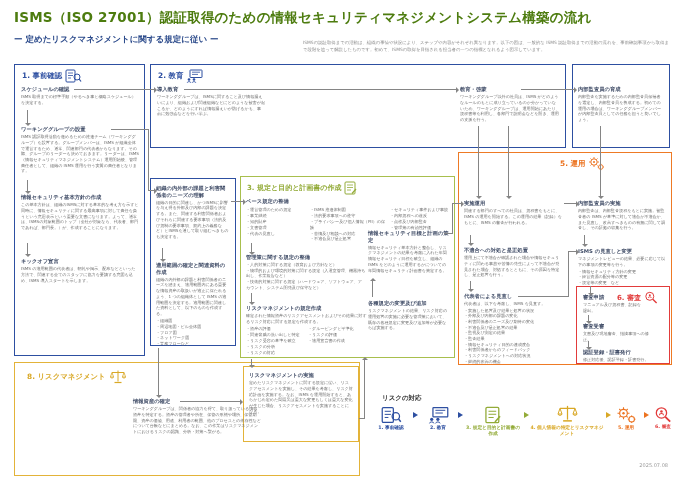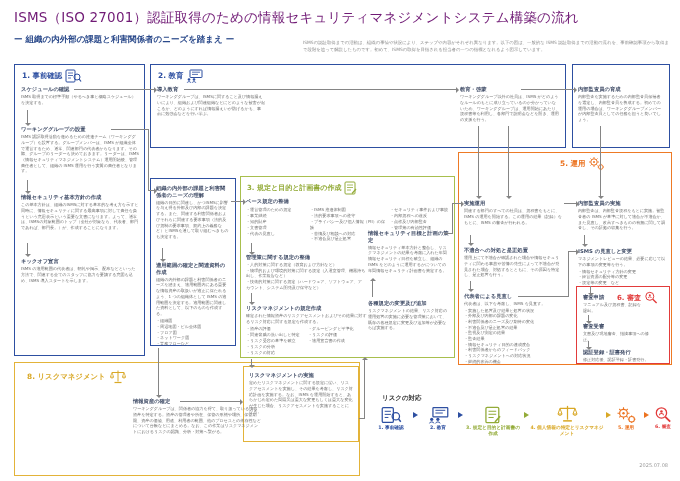--- a/index.html
+++ b/index.html
@@ -1,20 +1,20 @@
 <!DOCTYPE html>
 <html><head>
 <meta charset="utf-8">
 <style>
   *{margin:0;padding:0;box-sizing:border-box}
   html,body{background:#fff}
   body{font-family:"DejaVu Sans","Liberation Sans",sans-serif}
   .canvas{position:relative;width:680px;height:481px;background:#fff;overflow:hidden}
   .abs{position:absolute}
-  .title{font-size:13.5px;font-weight:normal;color:#701a75;letter-spacing:.2px}
+  .title{font-size:13.5px;font-weight:bold;color:#4d7c0f;letter-spacing:.2px}
   .subtitle{font-size:8.5px;font-weight:bold;color:#2b4a8b}
   .note{font-size:4.4px;color:#8a8a8a;line-height:1.7}
   .gbox{position:absolute;border:1.5px solid;background:transparent}
   .whitebg{background:#fff}
   .glabel{position:absolute;display:flex;align-items:center;gap:3px;font-weight:bold;white-space:nowrap}
   .blk{position:absolute}
   .h{font-size:5.3px;font-weight:bold;color:#44506a;line-height:1.25}
   .bd{font-size:4.1px;color:#6d6d6d;line-height:1.4;margin-top:1.5px}
   .ls{font-size:4.1px;color:#6d6d6d;line-height:1.44;white-space:pre-line;margin-top:1px}
   .c-blue{color:#2d4fa1}.c-green{color:#93ab38}.c-gold{color:#d9a826}.c-orange{color:#ec7320}.c-red{color:#e23b3b}
@@ -31,21 +31,21 @@
   .sarrow{position:absolute;width:0;height:0;border:3.2px solid transparent;border-right:none}
   .date{font-size:5px;color:#9a9a9a;text-align:right}
   svg{display:block}
 </style>
 </head>
 <body>
 
 <div class="canvas">
 
   <div class="abs title" style="left:14px;top:9px">ISMS（ISO 27001）認証取得のための情報セキュリティマネジメントシステム構築の流れ</div>
-  <div class="abs subtitle" style="left:14px;top:34px">ー 組織の内外部の課題と利害関係者のニーズを踏まえ ー</div>
+  <div class="abs subtitle" style="left:14px;top:34px">ー 定めたリスクマネジメントに関する規定に従い ー</div>
   <div class="abs note" style="left:303px;top:39px;width:366px">ISMSの認証取得までの活動は、組織の事情や状況により、ステップや内容がそれぞれ異なります。以下の図は、一般的な ISMS 認証取得までの活動の流れを、事前確認事項から取得まで段階を追って解説したものです。初めて、ISMSの取得を目指される担当者の一つの指標となれるよう図示しています。</div>
 
   <div class="gbox bd-blue" style="left:14px;top:64px;width:131px;height:292px"></div>
   <div class="gbox bd-blue" style="left:150px;top:64px;width:416px;height:84px"></div>
   <div class="gbox bd-blue" style="left:572px;top:64px;width:98px;height:84px"></div>
   <div class="gbox bd-blue" style="left:150px;top:178px;width:86px;height:168px"></div>
   <div class="gbox bd-green" style="left:240px;top:176px;width:215px;height:182px"></div>
   <div class="gbox bd-orange" style="left:458px;top:152px;width:214px;height:213px"></div>
   <div class="gbox bd-gold" style="left:14px;top:362px;width:346px;height:114px"></div>
   <div class="gbox bd-gold whitebg" style="left:243px;top:366px;width:116px;height:76px"></div>

